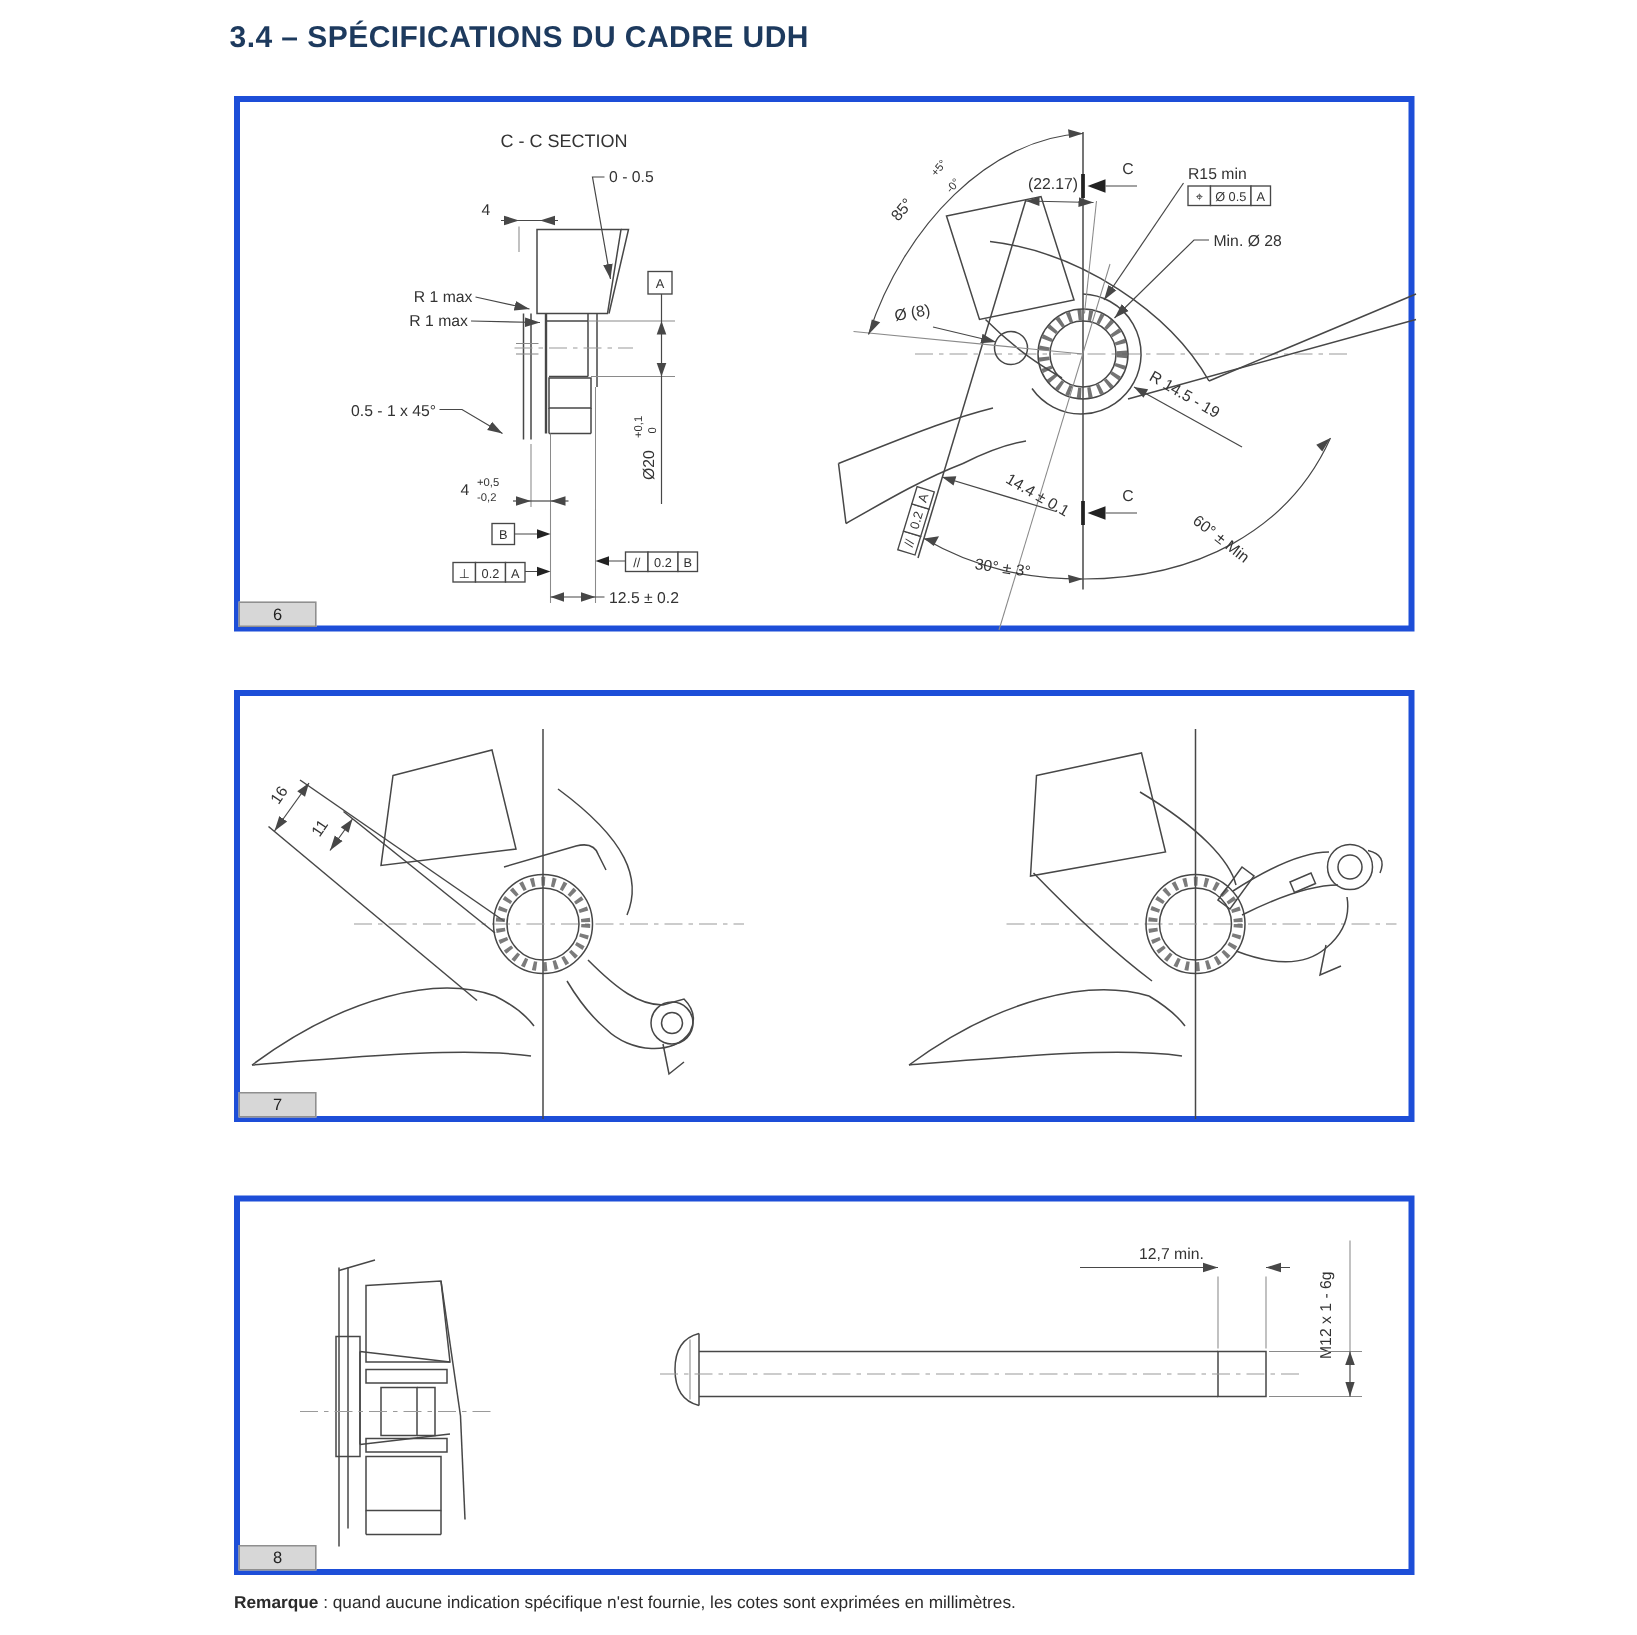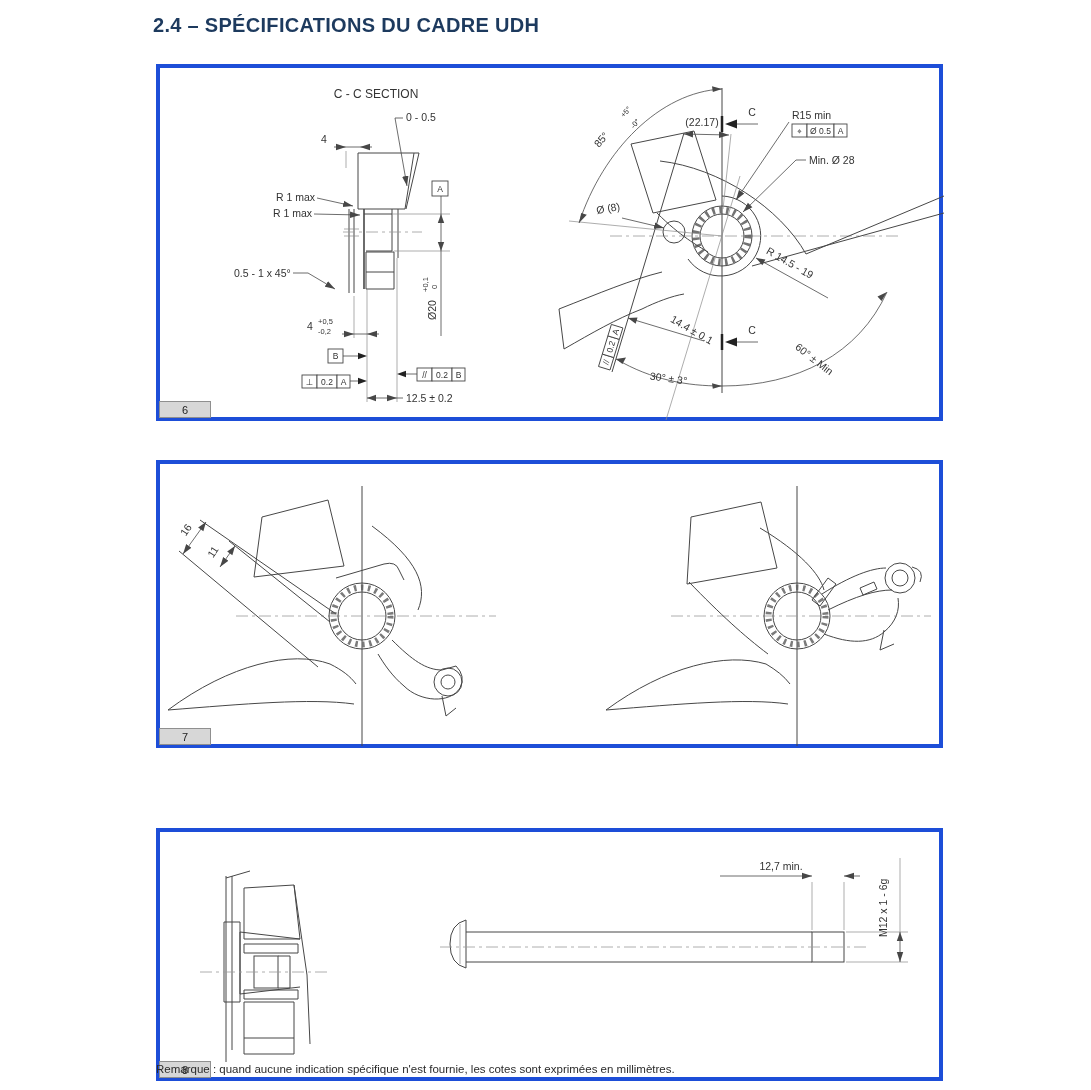--- a/index.html
+++ b/index.html
@@ -3,47 +3,47 @@
 <meta charset="utf-8">
 <style>
   html,body{margin:0;padding:0;background:#ffffff;}
   .page{position:relative;width:1091px;height:1090px;background:#fff;overflow:hidden;
         font-family:"Liberation Sans",sans-serif;}
   .title{position:absolute;left:153px;top:14px;margin:0;font-size:20px;font-weight:bold;
          color:#1d3a5e;letter-spacing:.3px;}
   .panel{position:absolute;left:156px;width:787px;border:4px solid #1d4ed8;background:#fff;box-sizing:border-box;}
   #panel6{top:64px;height:357px;}
   #panel7{top:460px;height:288px;}
-  #panel8{top:797px;height:253px;margin-top:31px;}
+  #panel8{top:797px;height:253px;}
   .panel svg{display:block;}
   .badge{position:absolute;left:-1px;bottom:-1px;width:52px;height:17px;background:#d7d7d7;
          border:1px solid #8f8f8f;display:flex;align-items:center;justify-content:center;
          font-size:11px;color:#222;box-sizing:border-box;}
   .remark{position:absolute;left:156px;top:1063px;margin:0;font-size:11.5px;color:#2b2b2b;}
-  .remark strong{font-weight:normal;}
+  .remark strong{font-weight:bold;}
   
   .ln{stroke:#474747;fill:none;stroke-width:1;}
   .lt{stroke:#474747;fill:none;stroke-width:1.6;}
   .tn{stroke:#8a8a8a;fill:none;stroke-width:.7;}
   .cl{stroke:#9a9a9a;fill:none;stroke-width:.8;stroke-dasharray:12 4 3 4;}
   .dm{stroke:#474747;fill:none;stroke-width:.8;}
   .fb{stroke:#474747;fill:#fff;stroke-width:.9;}
   text.lb{font-size:10.5px;fill:#333;}
   text.lb2{font-size:12px;fill:#333;}
   text.sm{font-size:7.5px;fill:#333;}
   text.fc{font-size:8.5px;fill:#333;}
   .tri{fill:#474747;stroke:none;}
   .trib{fill:#222;stroke:none;}
 </style>
 </head>
 <body>
 
 <div class="page">
 
-  <h1 class="title">2.4 – SPÉCIFICATIONS DU CADRE UDH</h1>
+  <h1 class="title">3.4 – SPÉCIFICATIONS DU CADRE UDH</h1>
 
   <section class="panel" id="panel6">
     <svg width="785" height="355" viewBox="0 0 785 355">
       <defs>
         <pattern id="p1h" width="6" height="6" patternUnits="userSpaceOnUse">
           <path d="M0,6 L6,0" stroke="#787878" stroke-width="0.8"></path>
         </pattern>
         <pattern id="p1d" width="3.5" height="3.5" patternUnits="userSpaceOnUse">
           <path d="M0,3.5 L3.5,0" stroke="#5a5a5a" stroke-width="0.8"></path>
         </pattern>

